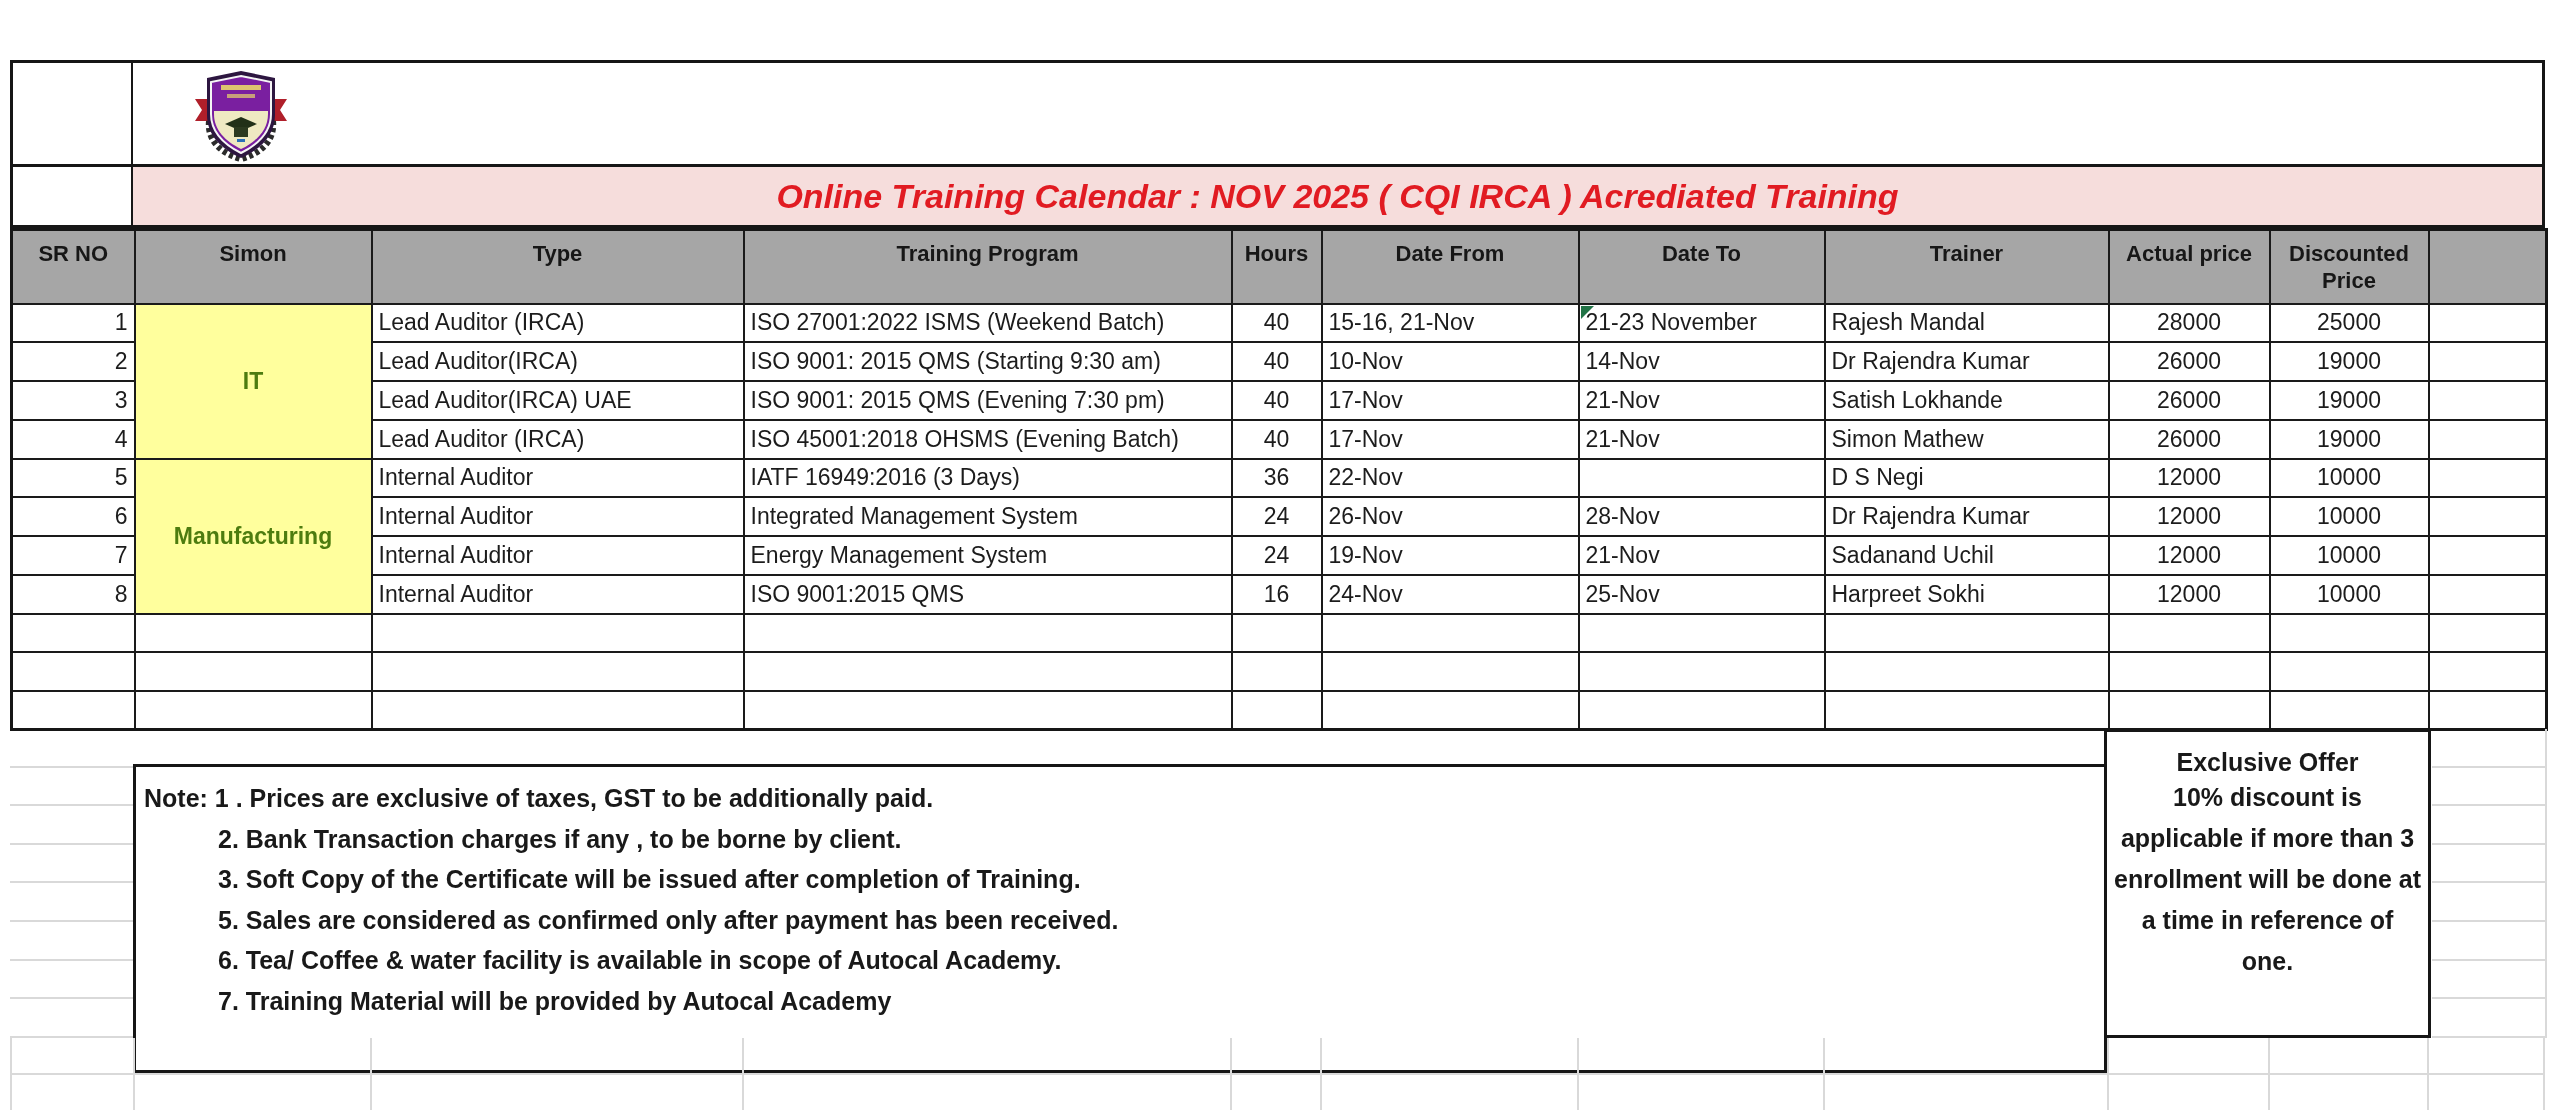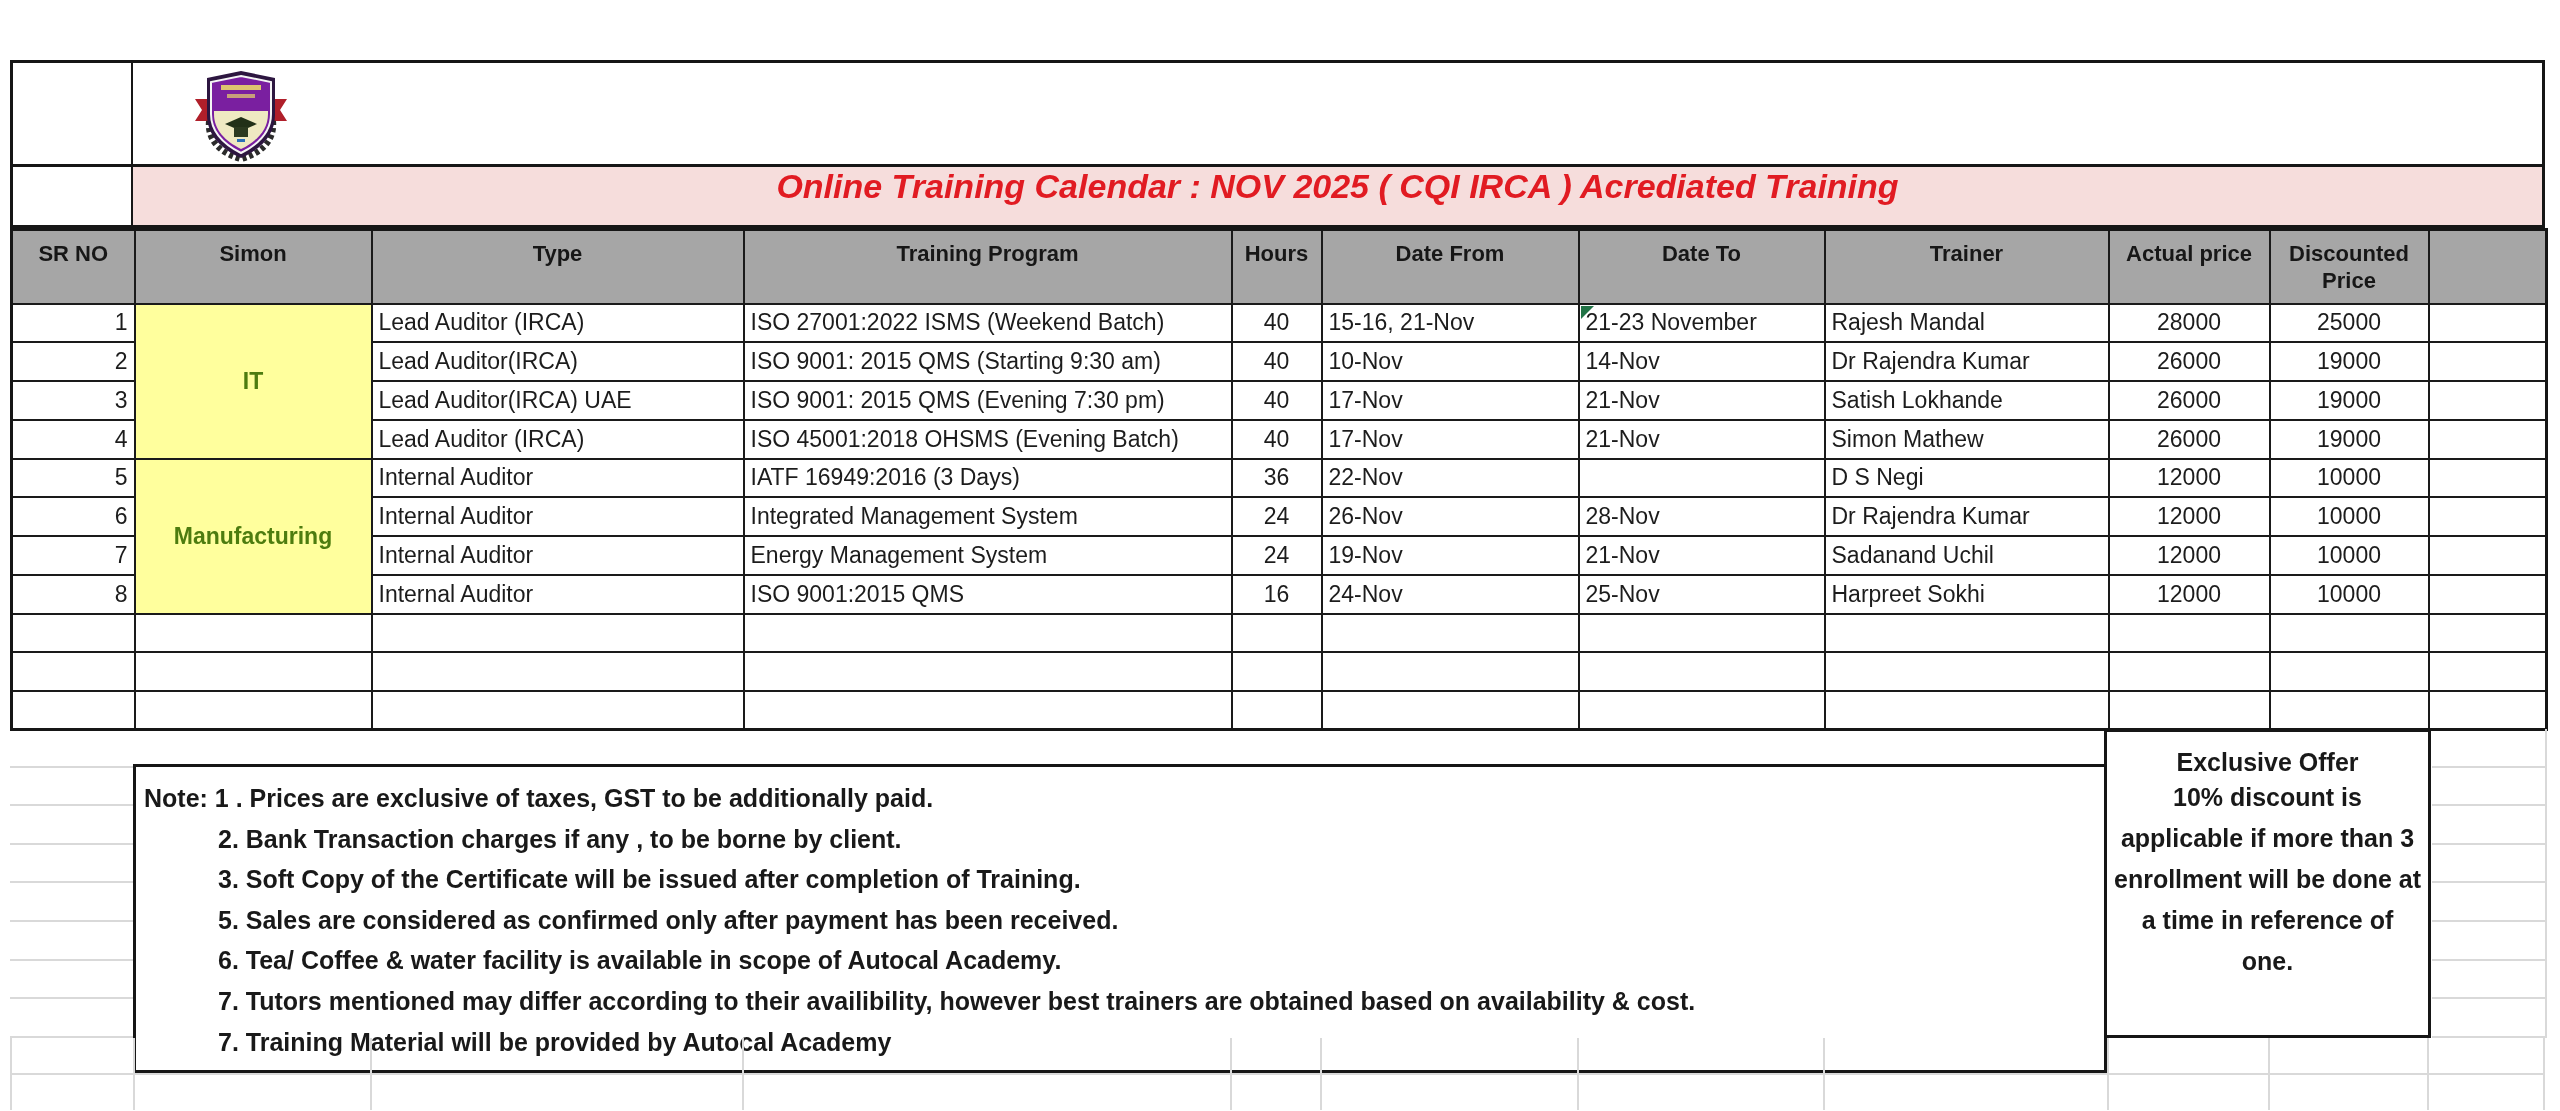--- a/index.html
+++ b/index.html
@@ -14,21 +14,21 @@
   }
   .trow{height:101px;border-bottom:3px solid #161616;display:flex;position:relative;}
   .cellA{width:118px;border-right:2px solid #161616;background:#fff;flex:none;}
   .logocell{width:216px;flex:none;background:#fff;display:flex;align-items:center;justify-content:center;position:relative;}
   .logocell svg{position:relative;top:3px;}
   .titlecell{flex:1;background:#dde4ee;display:flex;align-items:center;justify-content:center;}
   .titlecell span{
     font-size:64px;font-weight:800;letter-spacing:-1px;color:#121212;white-space:nowrap;
   }
   .srow{flex:1;display:flex;}
-  .subtitlecell{flex:1;background:#f6dddc;display:flex;align-items:flex-start;justify-content:center;}
+  .subtitlecell{flex:1;background:#f6dddc;display:flex;align-items:center;justify-content:center;}
   .subtitlecell span{
     font-size:34px;font-weight:bold;font-style:italic;color:#e11b22;white-space:nowrap;letter-spacing:0px;
   }
   
   table.grid{
     position:absolute;left:10px;top:228px;width:2535px;
     border-collapse:collapse;table-layout:fixed;border:3px solid #161616;
     font-size:23px;color:#1c1c1c;
   }
   table.grid th, table.grid td{
@@ -292,21 +292,20 @@
 
   <div class="left-strip gridlines"></div>
 
   <div class="note-box">
     <div id="notes">
         <div class="note-line">Note: 1 . Prices are exclusive of taxes, GST to be additionally paid.</div>
         <div class="note-line">2. Bank Transaction charges if any , to be borne by client.</div>
         <div class="note-line">3. Soft Copy of the Certificate will be issued after completion of Training.</div>
         <div class="note-line">5. Sales are considered as confirmed only after payment has been received.</div>
         <div class="note-line">6. Tea/ Coffee &amp; water facility is available in scope of Autocal Academy.</div>
-        <div class="note-line">7. Tutors mentioned may differ according to their availibility, however best trainers are obtained based on availability &amp; cost.</div>
         <div class="note-line">7. Training Material will be provided by Autocal Academy</div>
       </div>
   </div>
 
   <div class="offer-box">
     <div class="offer-title">Exclusive Offer</div>
     <div class="offer-body">10% discount is applicable if more than 3 enrollment will be done at a time in reference of one.</div>
   </div>
 
   <div class="k-strip gridlines"></div>

